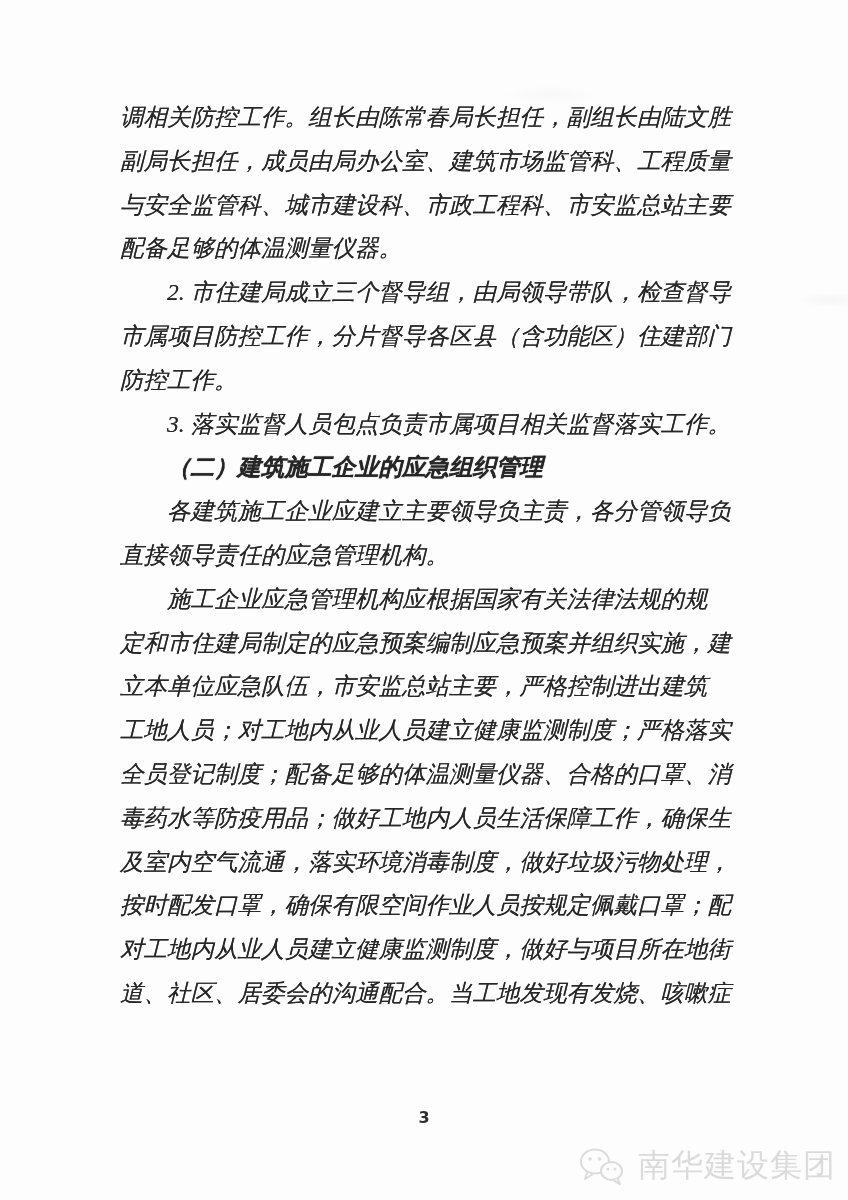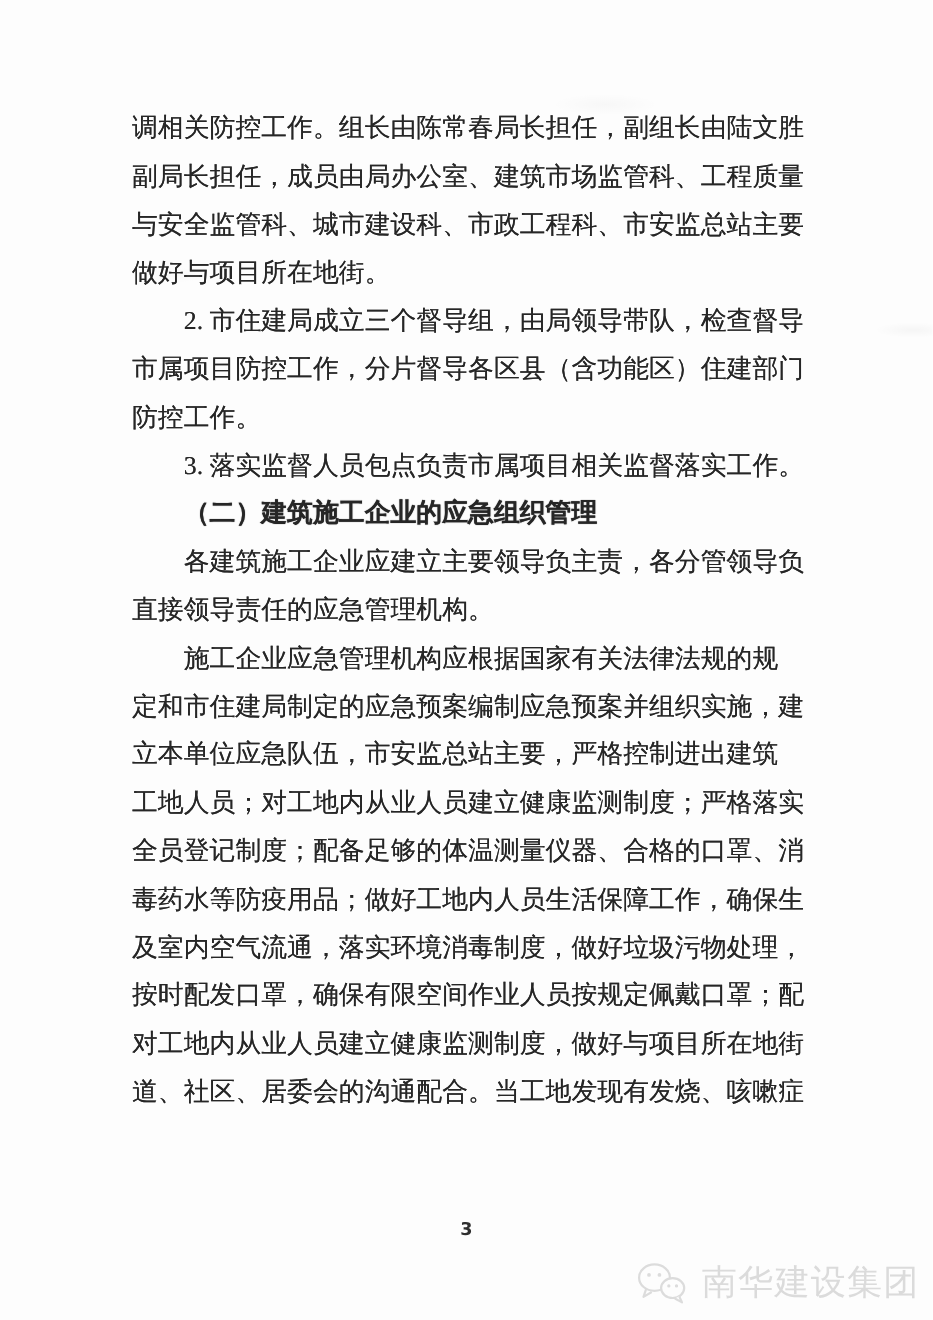--- a/index.html
+++ b/index.html
@@ -28,20 +28,21 @@
     width: 616px;
   }
   .line {
     font-size: 23.5px;
     line-height: 43.8px;
     height: 43.8px;
     color: #262626;
     white-space: nowrap;
     letter-spacing: 0px;
     text-shadow: 0 0 0.6px rgba(30,30,30,0.75);
+    font-style: italic;
   }
   .line.indent {
     padding-left: 47px;
   }
   .line.bold {
     font-weight: bold;
     text-shadow: 0 0 0.8px rgba(20,20,20,0.9);
   }
   .pagenum {
     position: absolute;
@@ -74,21 +75,21 @@
 </head>
 <body>
 
 <div class="page">
 
   <div class="textblock">
 
   <div class="line">调相关防控工作。组长由陈常春局长担任，副组长由陆文胜</div>
       <div class="line">副局长担任，成员由局办公室、建筑市场监管科、工程质量</div>
       <div class="line">与安全监管科、城市建设科、市政工程科、市安监总站主要</div>
-      <div class="line">做好与项目所在地街。</div>
+      <div class="line">配备足够的体温测量仪器。</div>
       <div class="line indent">2. 市住建局成立三个督导组，由局领导带队，检查督导</div>
       <div class="line">市属项目防控工作，分片督导各区县（含功能区）住建部门</div>
       <div class="line">防控工作。</div>
       <div class="line indent">3. 落实监督人员包点负责市属项目相关监督落实工作。</div>
       <div class="line indent bold">（二）建筑施工企业的应急组织管理</div>
       <div class="line indent">各建筑施工企业应建立主要领导负主责，各分管领导负</div>
       <div class="line">直接领导责任的应急管理机构。</div>
       <div class="line indent">施工企业应急管理机构应根据国家有关法律法规的规</div>
       <div class="line">定和市住建局制定的应急预案编制应急预案并组织实施，建</div>
       <div class="line">立本单位应急队伍，市安监总站主要，严格控制进出建筑</div>

